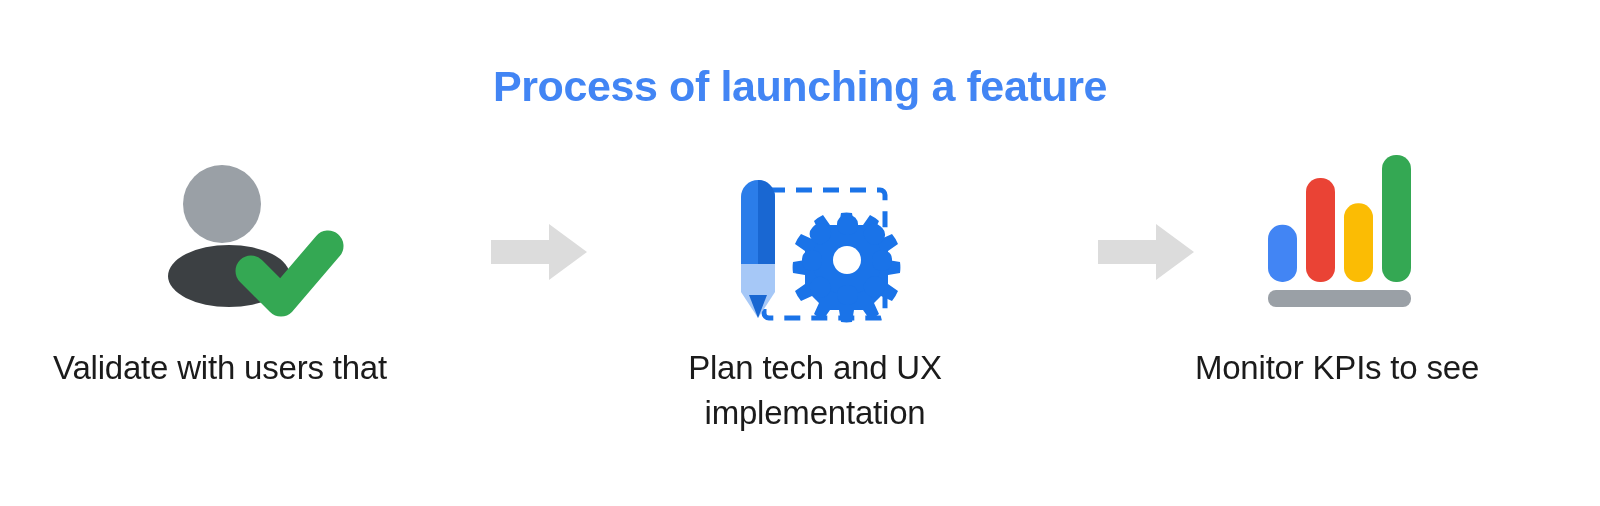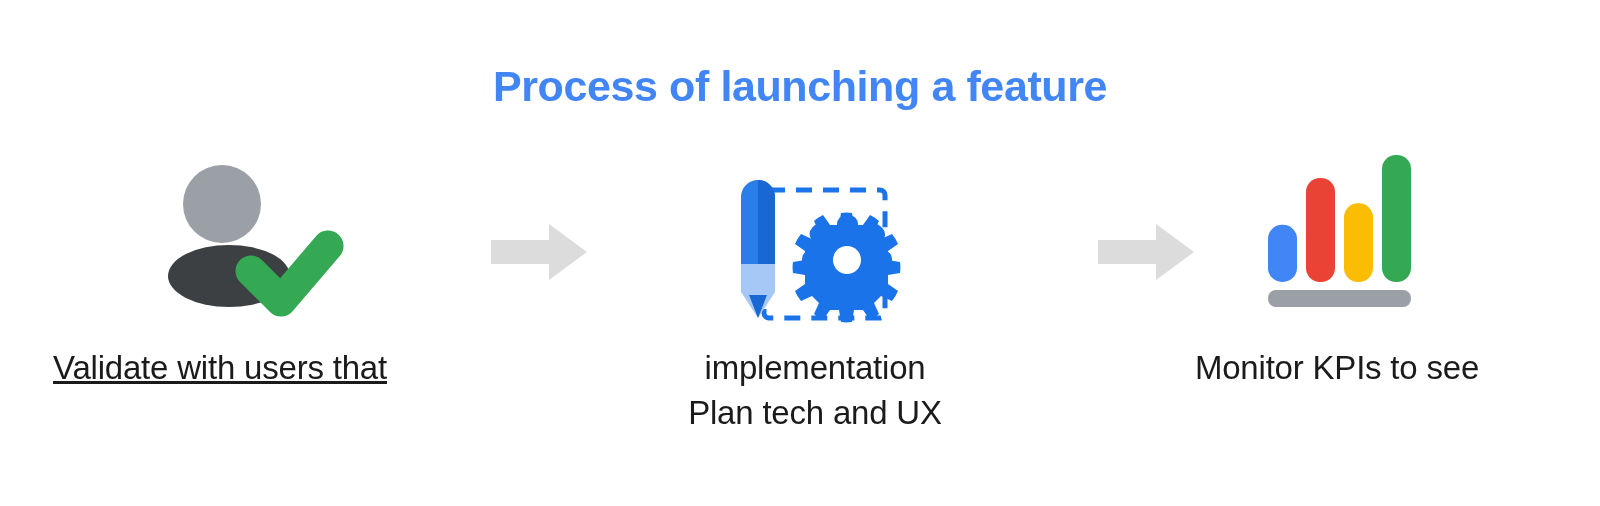--- a/index.html
+++ b/index.html
@@ -89,21 +89,21 @@
       <svg width="420" height="195" viewBox="0 0 420 195" xmlns="http://www.w3.org/2000/svg">
 
         <ellipse cx="212" cy="64" rx="39" ry="39" fill="#9AA0A6"></ellipse>
 
         <ellipse cx="219" cy="136" rx="61" ry="31" fill="#3C4043"></ellipse>
 
         <path d="M 241 131 L 271 161 L 318 106" fill="none" stroke="#34A853" stroke-width="31" stroke-linecap="round" stroke-linejoin="round"></path>
       </svg>
     </div>
 
-    <div class="step-caption" style="color: rgb(27, 27, 27); text-decoration: underline;">
+    <div class="step-caption" style="color: rgb(27, 27, 27);">
       <span class="ln">Validate with users that</span>
     </div>
   </div>
 
   <div class="arrow" id="arrow-1">
     <svg width="96" height="56" viewBox="0 0 96 56" xmlns="http://www.w3.org/2000/svg">
       <path d="M 0 16 L 58 16 L 58 0 L 96 28 L 58 56 L 58 40 L 0 40 Z" fill="#DCDCDC"></path>
     </svg>
   </div>
 
@@ -148,22 +148,22 @@
             <rect x="209" y="84" width="21" height="20" rx="9" transform="rotate(45 219 94)"></rect>
             <rect x="155" y="137" width="21" height="20" rx="9" transform="rotate(45 165 147)"></rect>
             <rect x="209" y="137" width="21" height="20" rx="9" transform="rotate(-45 219 147)"></rect>
           </g>
           <circle cx="192" cy="120" r="14" fill="#FFFFFF"></circle>
         </g>
       </svg>
     </div>
 
     <div class="step-caption" style="color: rgb(27, 27, 27);">
+      <span class="ln">Plan tech and UX</span>
       <span class="ln">implementation</span>
-      <span class="ln">Plan tech and UX</span>
     </div>
   </div>
 
   <div class="arrow" id="arrow-2">
     <svg width="96" height="56" viewBox="0 0 96 56" xmlns="http://www.w3.org/2000/svg">
       <path d="M 0 16 L 58 16 L 58 0 L 96 28 L 58 56 L 58 40 L 0 40 Z" fill="#DCDCDC"></path>
     </svg>
   </div>
 
   <div class="step" id="step-3">

